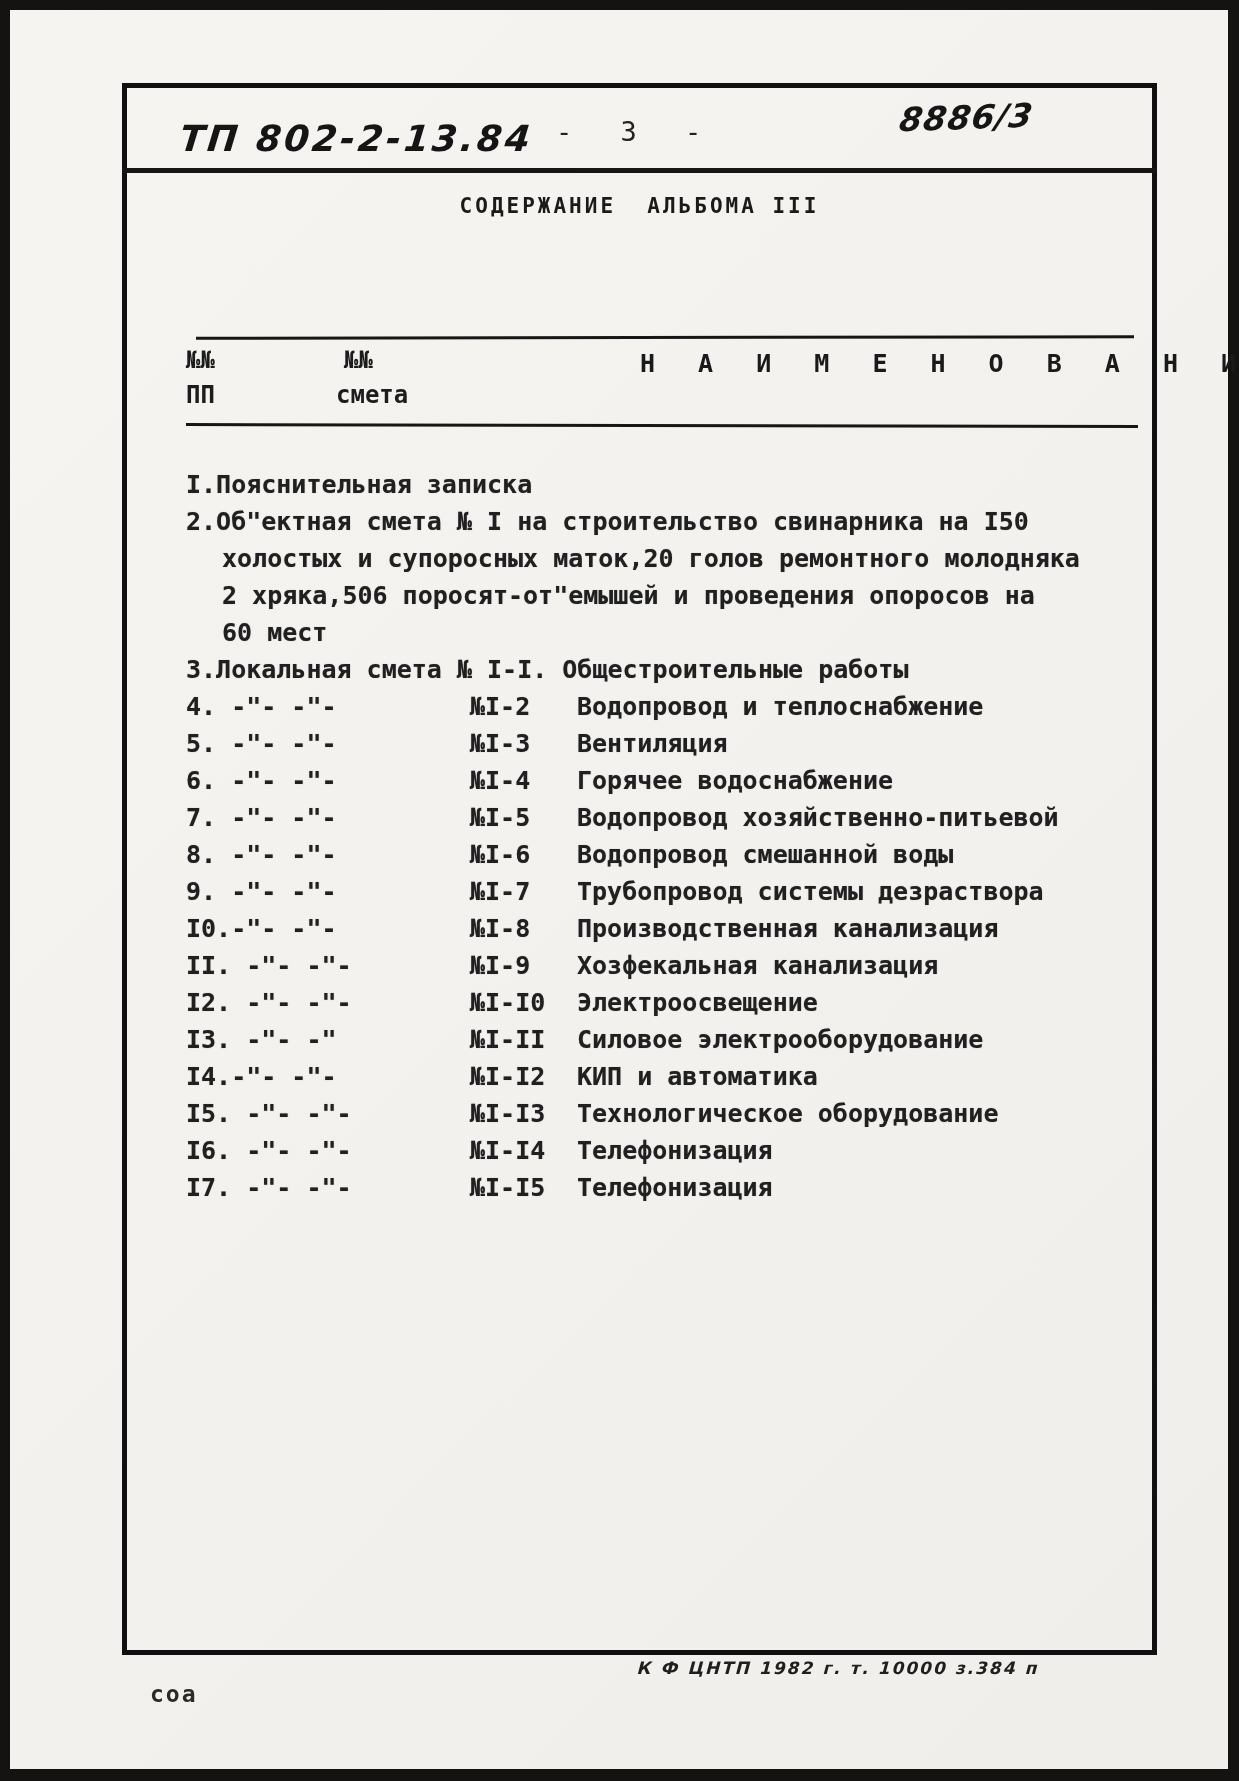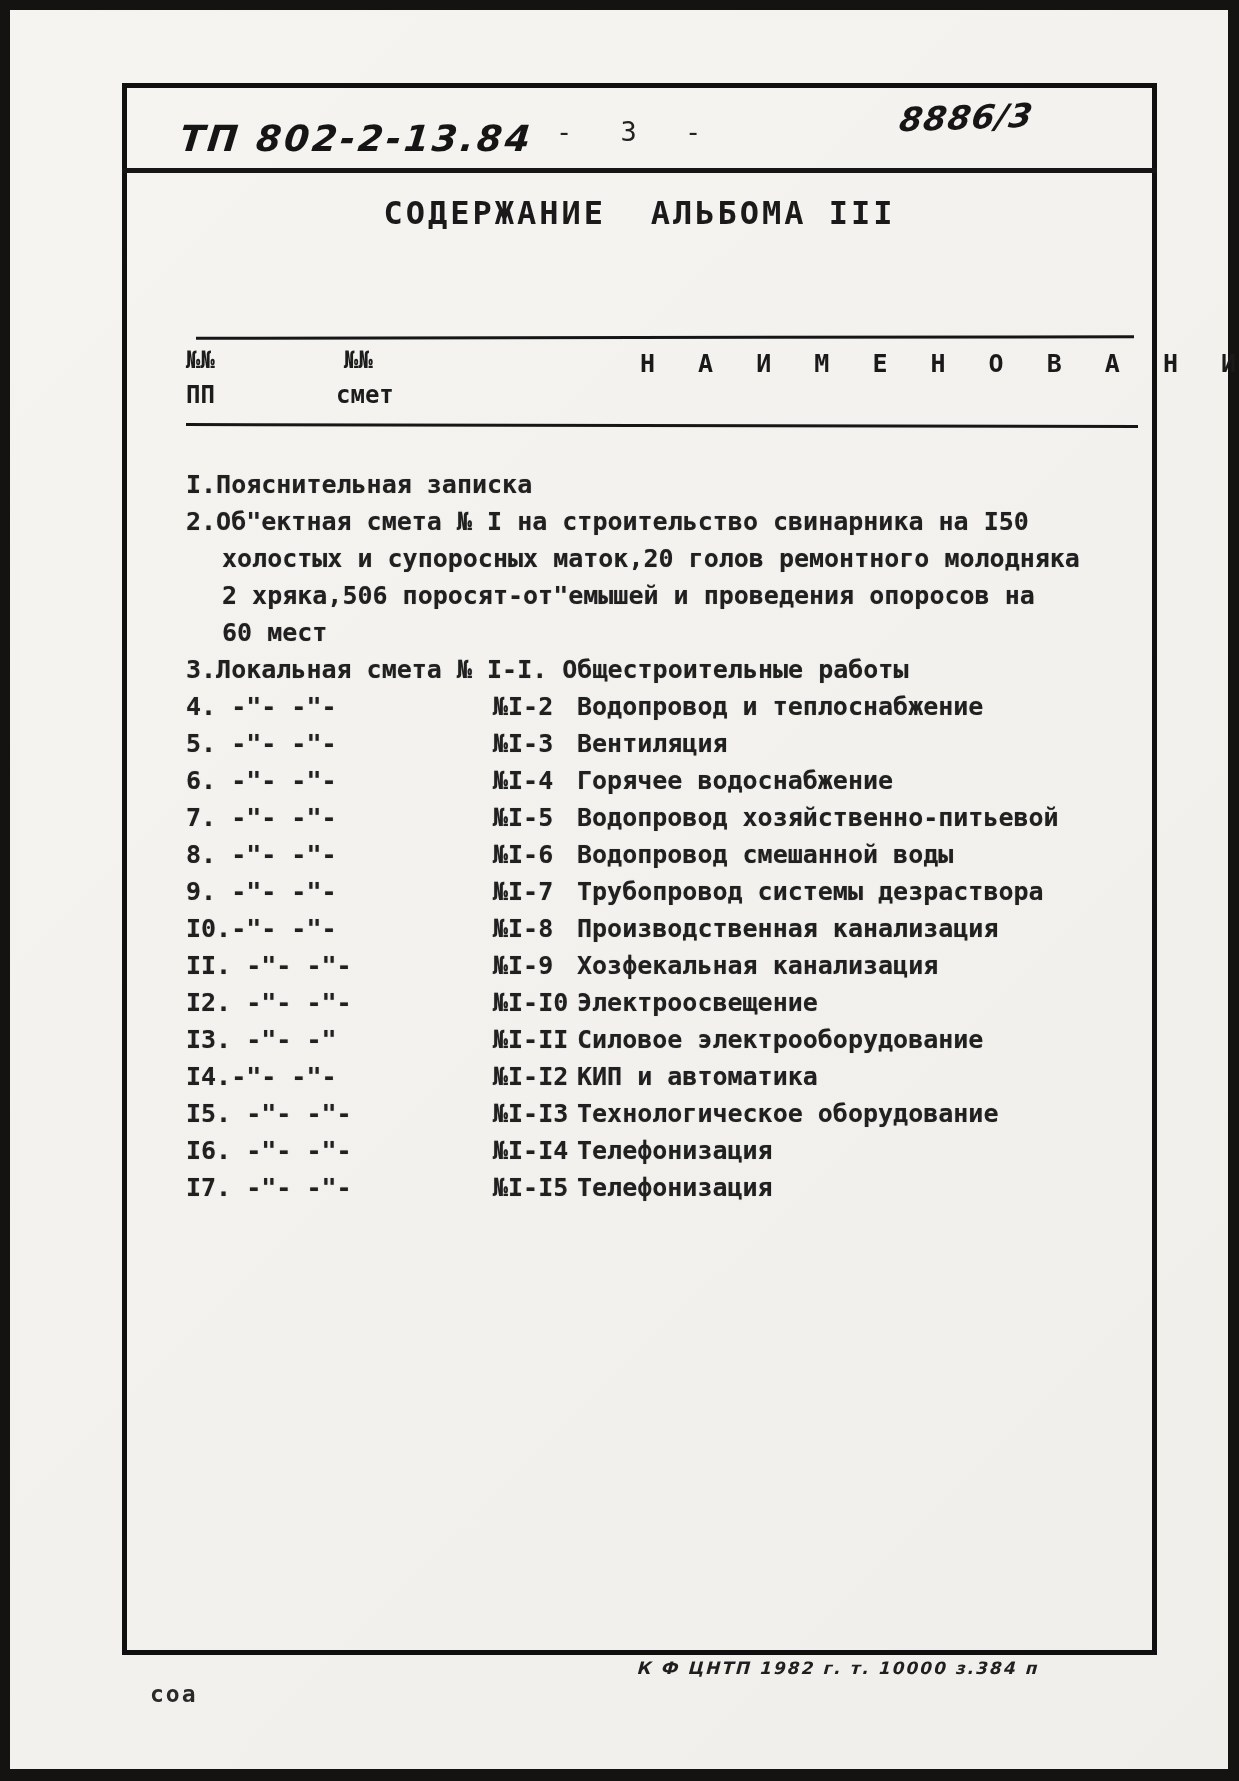--- a/index.html
+++ b/index.html
@@ -29,34 +29,34 @@
   }
   .page-num{left:556px;top:116px;font-size:27px;letter-spacing:16px;color:#222;}
   .stamp-num{
     left:900px;top:98px;
     font-family:"DejaVu Sans","Liberation Sans",sans-serif;
     font-style:italic;font-weight:bold;font-size:33px;letter-spacing:1px;
     transform:skewX(-10deg) rotate(-2deg);color:#161616;
   }
   .title{
     left:122px;top:194px;width:1035px;text-align:center;
-    font-size:32px;font-weight:bold;letter-spacing:3px;color:#1a1a1a;
+    font-size:21px;font-weight:bold;letter-spacing:3px;color:#1a1a1a;
   }
   
   .th{font-size:24px;font-weight:bold;color:#1c1c1c;}
   .name-header{font-size:25px;font-weight:bold;letter-spacing:14px;color:#1a1a1a;}
   
   .tline,.cont,.colA,.colB,.colC{
     font-size:25px;font-weight:bold;color:#202020;
     text-shadow:0 0 1px rgba(30,30,30,.35);
   }
   .trow{position:absolute;left:0;top:0;width:1239px;height:34px;}
   .trow span{position:absolute;white-space:pre;}
   .colA{left:186px;}
-  .colB{left:470px;margin-left:23px;}
+  .colB{left:470px;}
   .colC{left:577px;}
   
   .footer-left{left:150px;top:1681px;font-size:23px;font-weight:bold;color:#2a2a2a;letter-spacing:2px;}
   .imprint{
     left:638px;top:1658px;
     font-family:"DejaVu Sans","Liberation Sans",sans-serif;
     font-style:italic;font-weight:bold;font-size:17px;letter-spacing:2px;
     transform:skewX(-4deg);color:#1f1f1f;
   }
 </style>
@@ -75,21 +75,21 @@
   <div class="abs stamp-num">8886/3</div>
 
   <div class="abs title">СОДЕРЖАНИЕ  АЛЬБОМА III</div>
 
   <div class="rule" style="left:196px;top:336px;width:938px;height:3px;transform:rotate(-0.1deg);"></div>
   <div class="rule" style="left:186px;top:424px;width:952px;height:3px;transform:rotate(0.12deg);"></div>
 
   <div class="abs th" style="left:186px;top:346px;">№№</div>
   <div class="abs th" style="left:186px;top:381px;">ПП</div>
   <div class="abs th" style="left:344px;top:346px;">№№</div>
-  <div class="abs th" style="left:336px;top:381px;">смет</div>
+  <div class="abs th" style="left:336px;top:381px;">смета</div>
   <div class="abs name-header" style="left:640px;top:349px;">Н А И М Е Н О В А Н И Е</div>
 
   <div id="contents-list">
       <div class="abs tline" style="top: 470px; left: 186px;">I.Пояснительная записка</div>
       <div class="abs tline" style="top: 507px; left: 186px;">2.Об"ектная смета № I на строительство свинарника на I50</div>
       <div class="abs cont" style="top: 544px; left: 222px;">холостых и супоросных маток,20 голов ремонтного молодняка</div>
       <div class="abs cont" style="top: 581px; left: 222px;">2 хряка,506 поросят-от"емышей и проведения опоросов на</div>
       <div class="abs cont" style="top: 618px; left: 222px; text-align: right;">60 мест</div>
       <div class="abs tline" style="top: 655px; left: 186px;">3.Локальная смета № I-I. Общестроительные работы</div>
       <div class="trow" style="top: 692px;">

